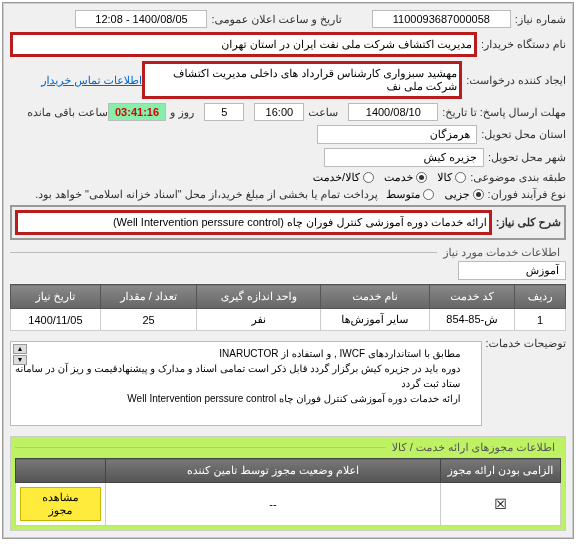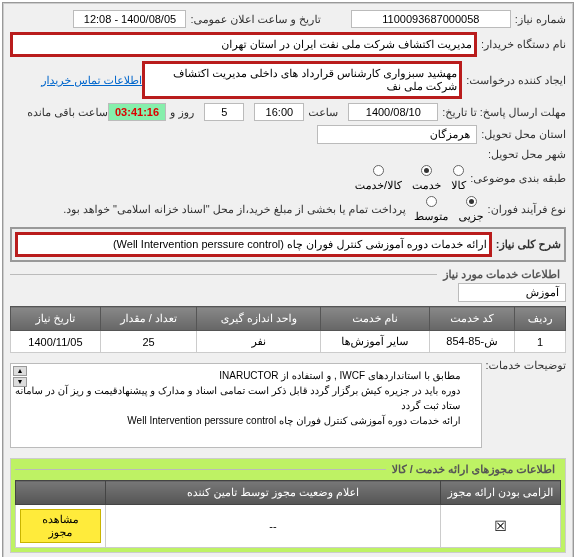--- a/index.html
+++ b/index.html
@@ -5,56 +5,56 @@
 * { box-sizing: border-box; margin: 0; padding: 0; }
 body { font-family: Tahoma, Arial, sans-serif; font-size: 11px; background: #fff; direction: rtl; width: 576px; }
 .container { border: 1px solid #999; margin: 2px; }
 .header-bar { background: linear-gradient(#6a6a6a, #555); color: #fff; padding: 4px 8px; font-size: 12px; }
 .section { background: #f0f0f0; padding: 6px; border: 1px solid #ccc; }
 .row { display: flex; align-items: center; margin-bottom: 4px; flex-wrap: wrap; }
 .label { color: #333; margin-left: 4px; white-space: nowrap; font-size: 11px; }
 .value-box { background: #fff; border: 1px solid #bbb; padding: 2px 6px; margin-left: 10px; min-height: 18px; display: inline-flex; align-items: center; }
 .link { color: #0066cc; text-decoration: underline; cursor: pointer; }
 .radio-group { display: flex; gap: 10px; align-items: center; }
-.radio-item { display: flex; align-items: center; gap: 3px; flex-direction: column; }
+.radio-item { display: flex; align-items: center; gap: 3px; }
 .radio { width: 11px; height: 11px; border: 1px solid #666; border-radius: 50%; display: inline-block; position: relative; background: #fff; }
 .radio.checked::after { content: ''; position: absolute; width: 5px; height: 5px; background: #333; border-radius: 50%; top: 2px; right: 2px; }
 .countdown { color: #d00; font-weight: bold; background: #86efac; border: 1px solid #bbb; padding: 2px 6px; }
 .wide-box { flex: 1; background: #fff; border: 3px solid #b91c1c; padding: 3px 2px; min-height: 20px; }
 .desc-row { border: 2px solid #999; background: #eee; padding: 3px; margin: 4px 0; }
 .table { width: 100%; border-collapse: collapse; margin-top: 4px; }
 .table th { background: linear-gradient(#888, #666); color: #fff; padding: 5px; font-size: 11px; border: 1px solid #555; font-weight: normal; }
 .table td { background: #fff; padding: 4px; border: 1px solid #ccc; text-align: center; font-size: 11px; }
 .notes-box { background: #fff; border: 1px solid #bbb; padding: 4px 20px 4px 4px; margin: 4px 0; font-size: 10px; line-height: 1.5; position: relative; }
 .spinner { position: absolute; left: 2px; top: 2px; display: flex; flex-direction: column; gap: 1px; }
 .spin-btn { width: 14px; height: 10px; background: #ddd; border: 1px solid #999; font-size: 7px; line-height: 7px; text-align: center; cursor: pointer; }
 .auth-section { background: #bef264; border: 1px solid #ccc; padding: 4px; margin-top: 6px; }
 .auth-table { width: 100%; border-collapse: collapse; margin-top: 4px; }
 .auth-table th { background: linear-gradient(#777, #555); color: #fff; padding: 5px; font-size: 11px; border: 1px solid #444; font-weight: normal; }
 .auth-table td { background: #fff; padding: 4px; border: 1px solid #ccc; text-align: center; }
 .check-mark { font-size: 14px; }
 .btn-yellow { background: #ffeb3b; border: 1px solid #c9b400; padding: 3px 8px; cursor: pointer; font-size: 11px; font-family: inherit; }
-.sep { display: flex; align-items: center; margin: 6px 0 2px; font-weight: bold; }
+.sep { display: flex; align-items: center; margin: 6px 0 2px; }
 .sep-line { flex: 1; border-top: 1px solid #bbb; }
 .sep-label { padding: 0 6px; color: #555; font-size: 11px; }
 .spacer { width: 20px; }
 </style>
 </head>
 <body>
 
 <div class="container">
 
   <div class="section">
 
     <div class="row">
       <span class="label">شماره نیاز:</span>
-      <span class="value-box" style="width:160px;text-align:center;justify-content:center">1100093687000058</span>
+      <span class="value-box" style="width:139px;text-align:center;justify-content:center">1100093687000058</span>
       <span class="spacer"></span>
       <span class="label">تاریخ و ساعت اعلان عمومی:</span>
-      <span class="value-box" style="width:113px;justify-content:center">1400/08/05 - 12:08</span>
+      <span class="value-box" style="width:132px;justify-content:center">1400/08/05 - 12:08</span>
     </div>
 
     <div class="row">
       <span class="label">نام دستگاه خریدار:</span>
       <span class="wide-box">مدیریت اکتشاف شرکت ملی نفت ایران در استان تهران</span>
     </div>
 
     <div class="row">
       <span class="label">ایجاد کننده درخواست:</span>
       <span class="wide-box" style="flex:0 0 320px">مهشید سبزواری کارشناس قرارداد های داخلی مدیریت اکتشاف شرکت ملی نف</span>
@@ -72,20 +72,21 @@
       <span class="label">ساعت باقی مانده</span>
     </div>
 
     <div class="row">
       <span class="label">استان محل تحویل:</span>
       <span class="value-box" style="width:160px">هرمزگان</span>
     </div>
 
     <div class="row">
       <span class="label">شهر محل تحویل:</span>
+      <span class="value-box" style="width:160px">جزیره کیش</span>
     </div>
 
     <div class="row">
       <span class="label">طبقه بندی موضوعی:</span>
       <div class="radio-group">
         <div class="radio-item">
             <span class="radio"></span>
             <span>کالا</span>
           </div>
         <div class="radio-item">

